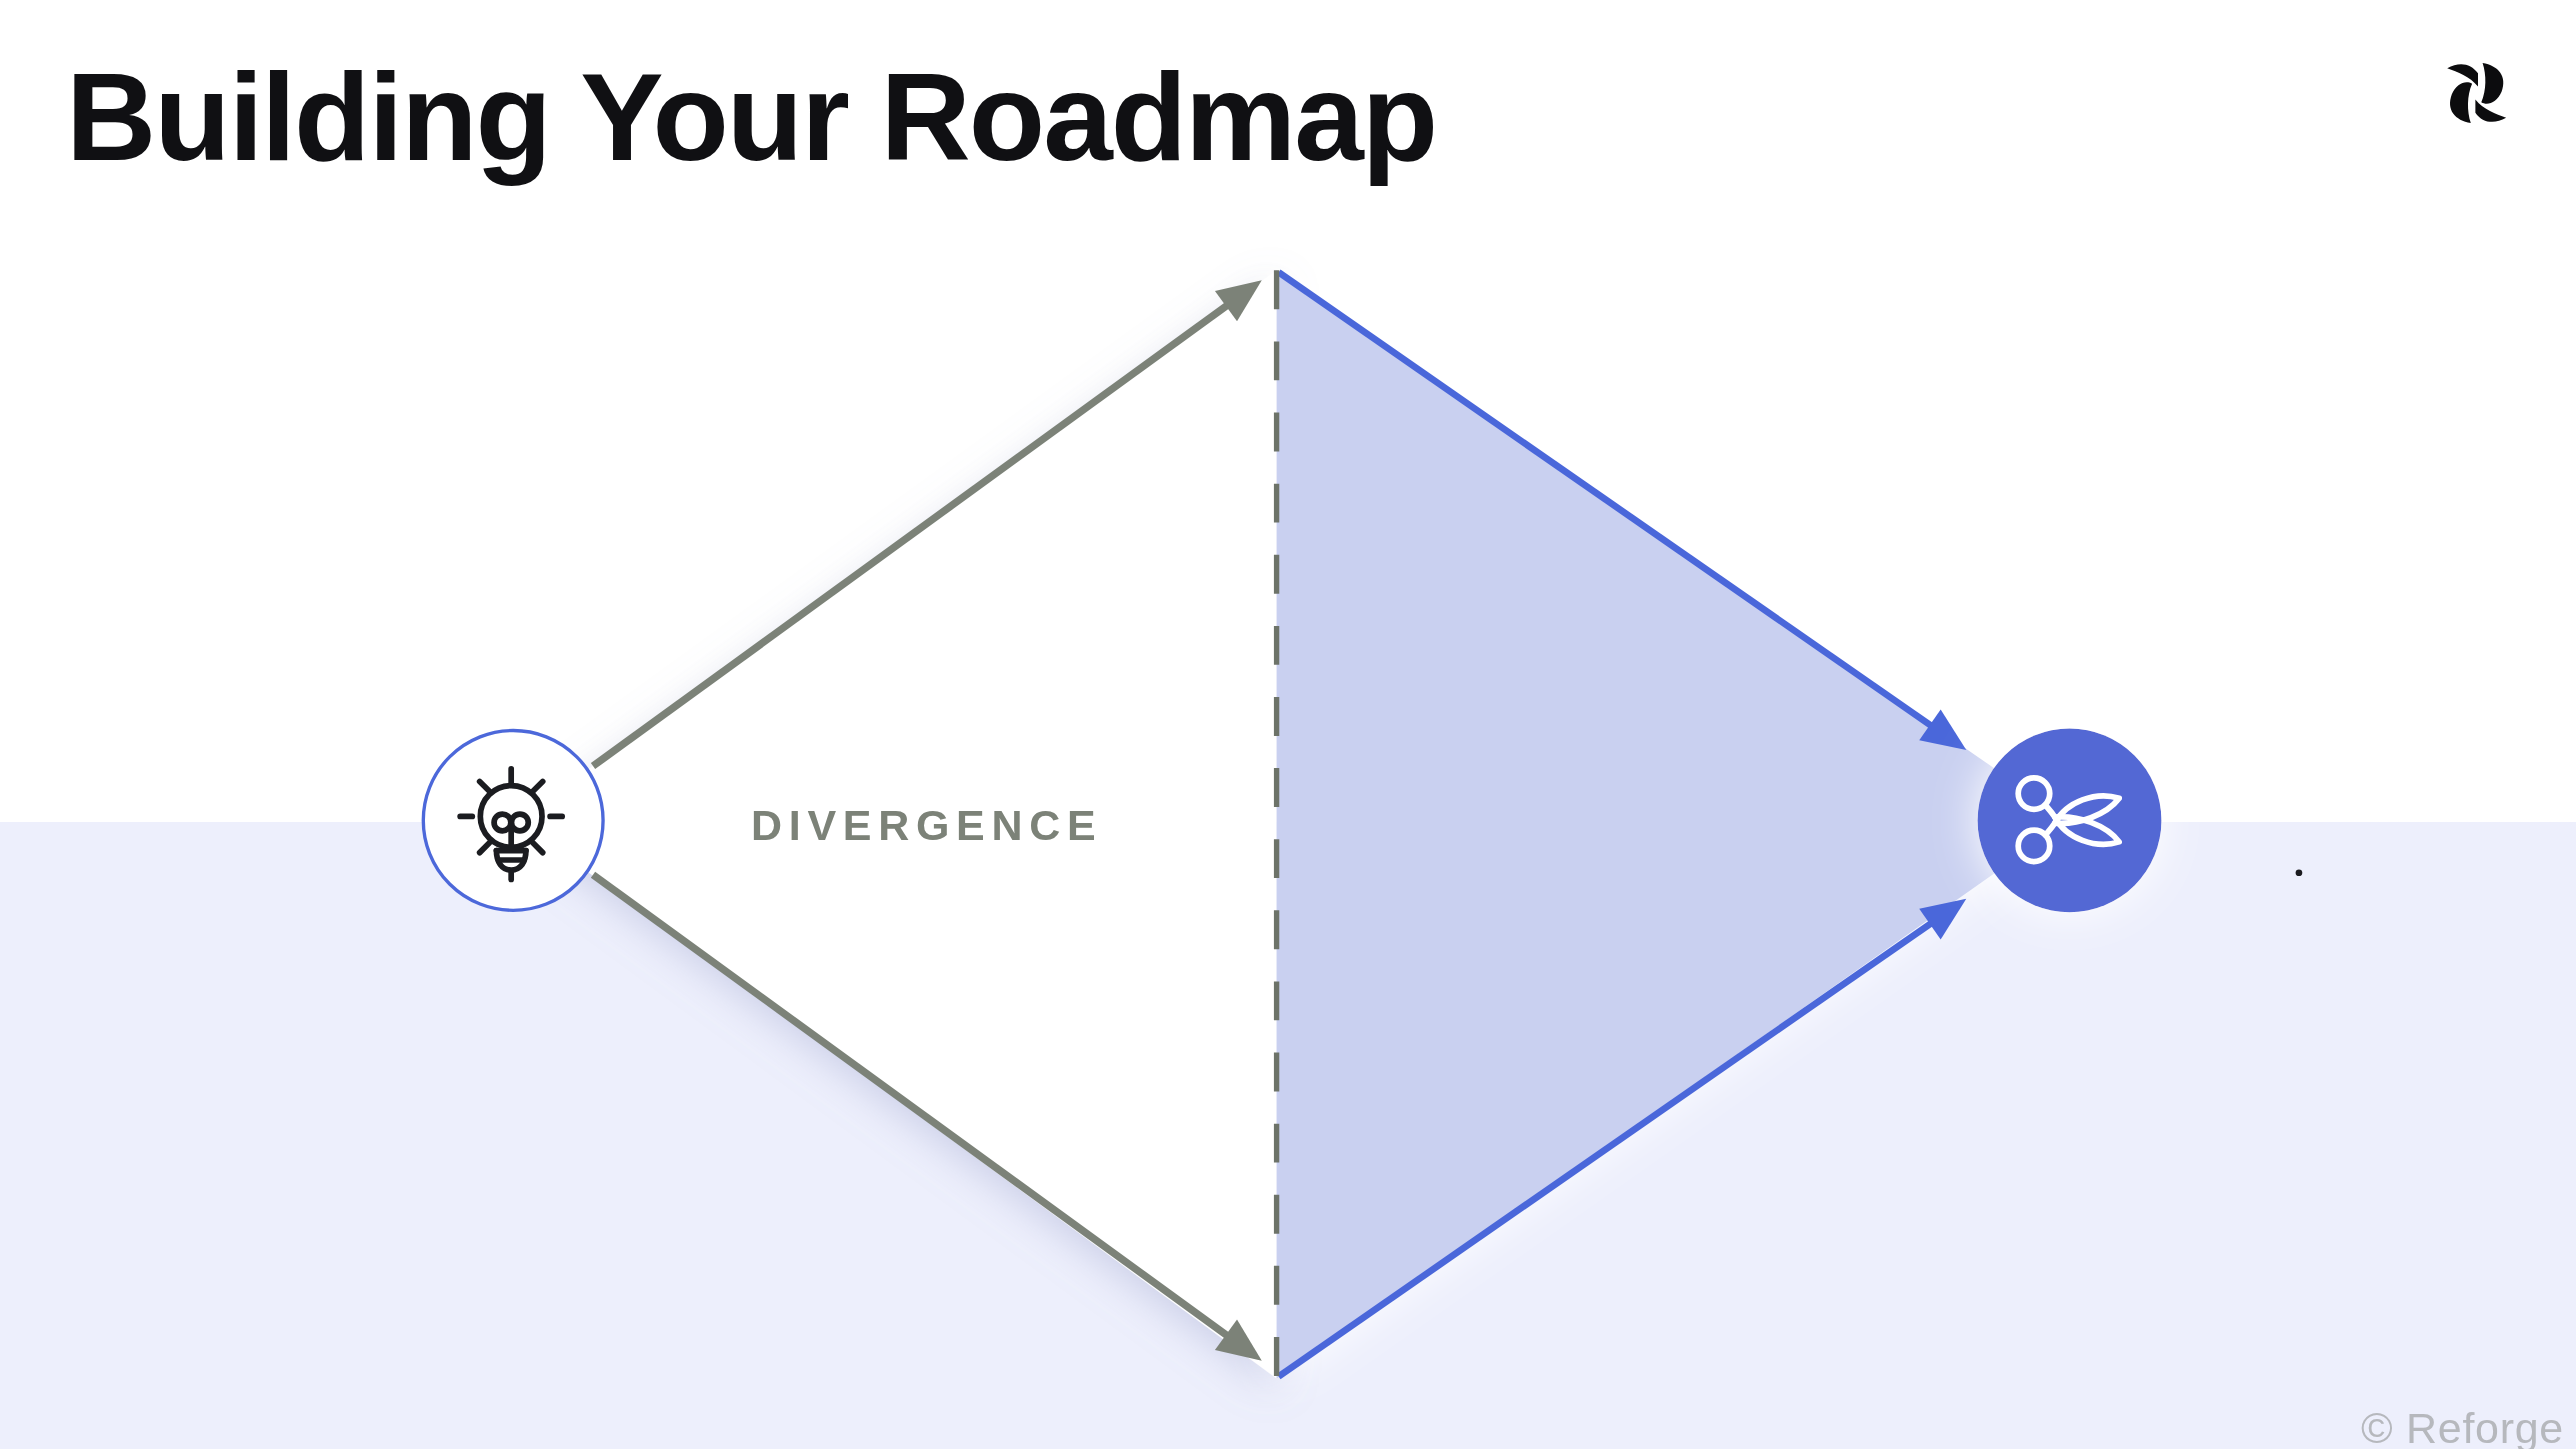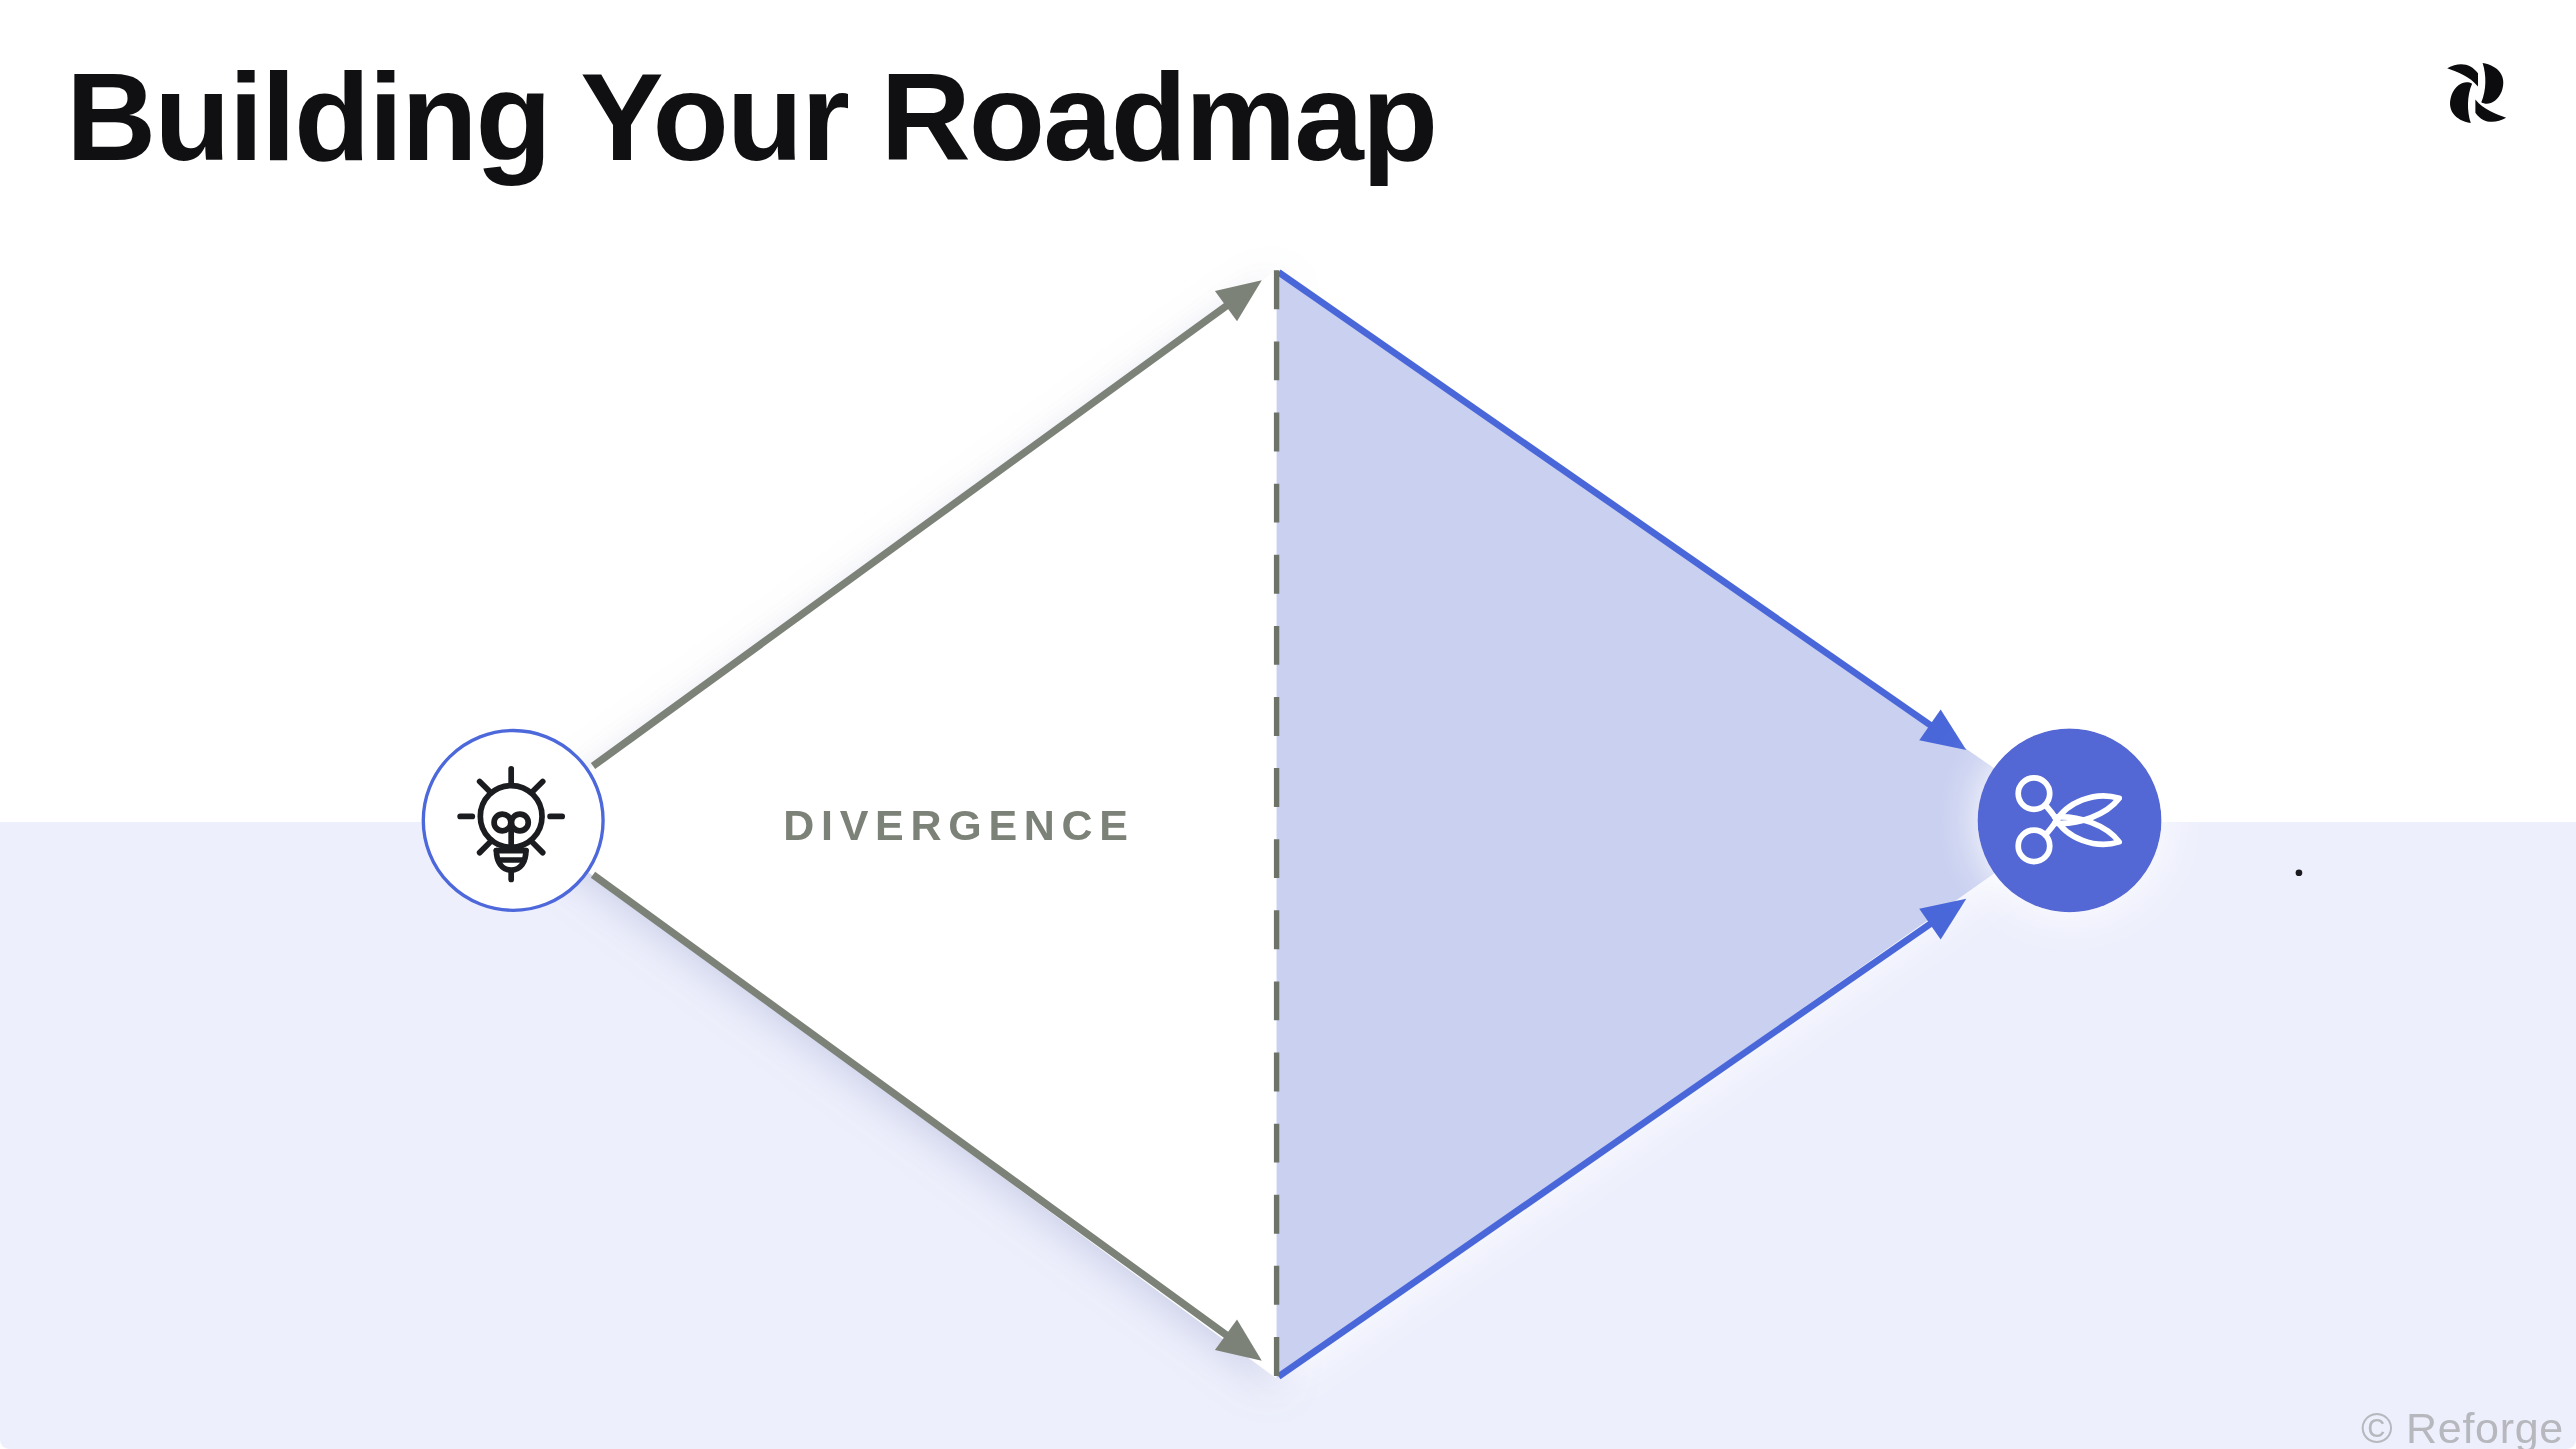--- a/index.html
+++ b/index.html
@@ -2,33 +2,32 @@
 <html style="font-size:10.7px"><head>
 <meta charset="utf-8">
 <style>
   html,body{margin:0;padding:0;}
   body{font-family:"Liberation Sans", sans-serif;}
   .slide{
     position:relative;
     width:2576px;height:1449px;
     overflow:hidden;
     background:linear-gradient(to bottom,#ffffff 0,#ffffff 822px,#edeffc 822px,#edeffc 100%);
-    border-radius:9px;
   }
   .title{
     position:absolute;left:66px;top:42px;
     font-size:125px;font-weight:600;letter-spacing:-2px;
     color:#101013;line-height:1.2;
   }
   .logo{position:absolute;left:2442px;top:60px;width:72px;height:66px;}
   .diagram-svg{position:absolute;left:0;top:0;width:2576px;height:1449px;}
   .phase-label{
     position:absolute;
     font-weight:700;font-size:43px;letter-spacing:6.7px;
-    text-align:center;white-space:nowrap;
+    text-align:left;white-space:nowrap;
   }
   .divergence-label{left:751px;top:801px;width:416px;color:#7c8278;}
   .convergence-label{left:1415px;top:794px;width:429px;color:#4b68da;}
   .watermark{
     position:absolute;right:12px;bottom:-4px;
     font-size:43px;color:#b6b8bd;letter-spacing:0.7px;
   }
 </style>
 </head>
 <body>

